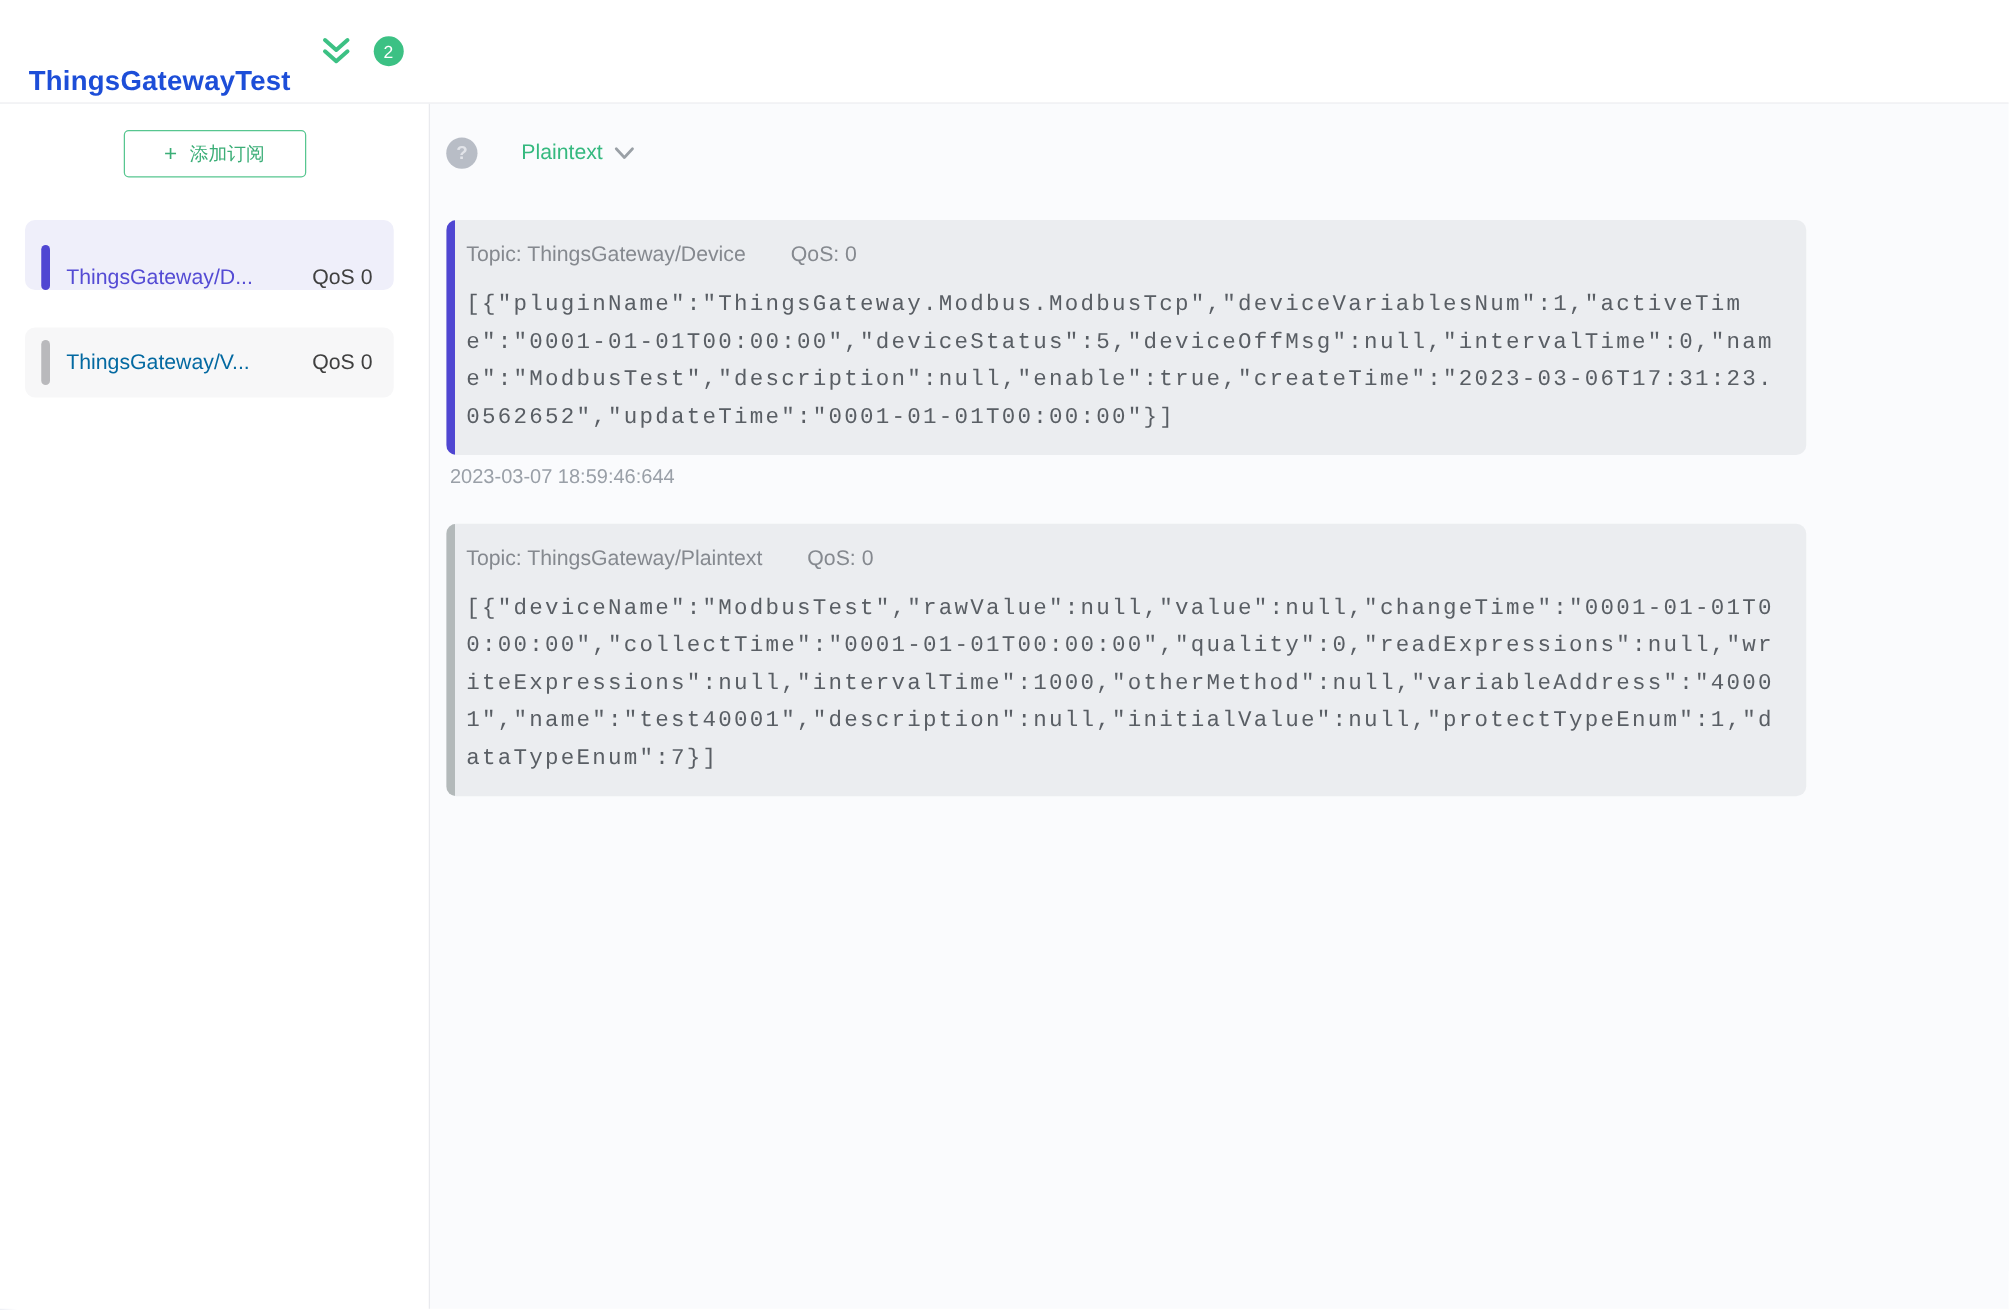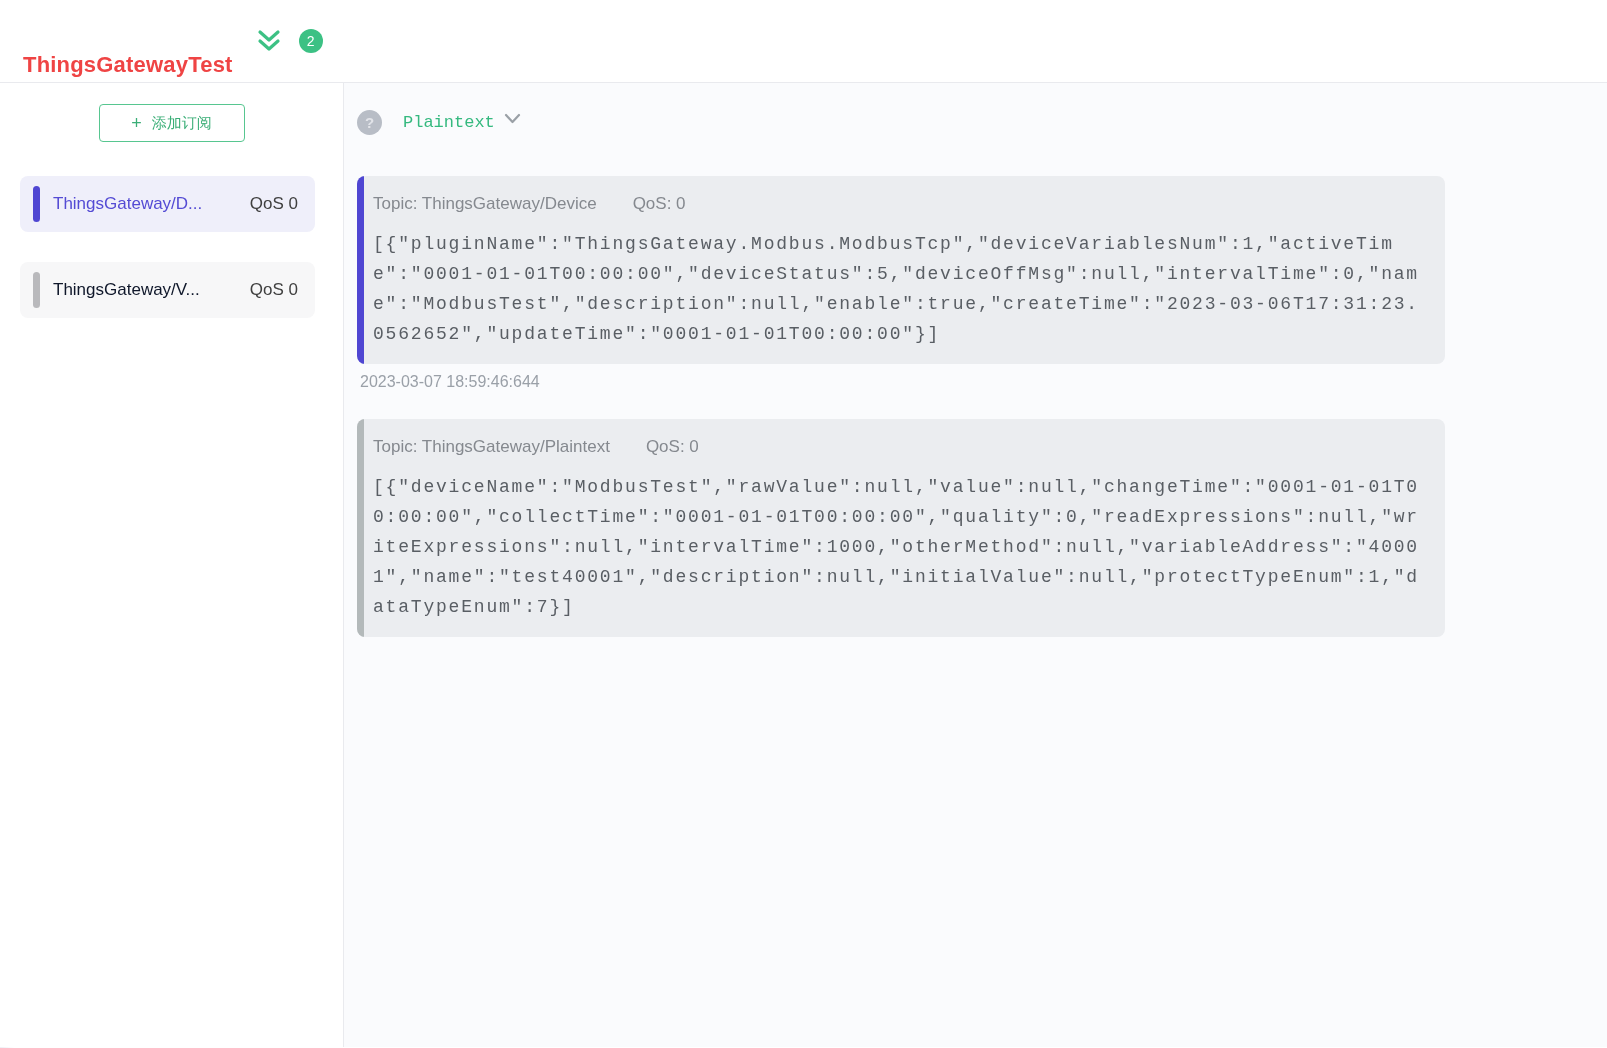--- a/index.html
+++ b/index.html
@@ -15,21 +15,21 @@
     background: linear-gradient(to right, #edeff5, #ffffff);
     z-index: 0;
   }
 
   
   .app-header {
     position: relative; height: 83px; background: #ffffff;
     border-bottom: 1px solid #e9eaee;
     display: flex; align-items: center; padding-left: 23px; z-index: 1;
   }
-  .conn-title { font-size: 22px; font-weight: bold; color: #ef4444; letter-spacing: 0.2px; margin-top: 48px; }
+  .conn-title { font-size: 22px; font-weight: bold; color: #1d4ed8; letter-spacing: 0.2px; margin-top: 48px; }
   .collapse-icon { margin-left: 22px; display: inline-flex; cursor: pointer; }
   .unread-badge {
     margin-left: 16px; width: 24px; height: 24px; border-radius: 50%;
     background: var(--green, #3cc184); color: #ffffff; font-size: 14px;
     display: flex; align-items: center; justify-content: center;
   }
 
   
   .content { display: flex; height: 964px; position: relative; z-index: 1; }
   .sidebar {
@@ -49,35 +49,35 @@
   .add-sub-btn .plus { font-size: 18px; line-height: 1; color: #3bae77; }
   .sub-list { margin-top: 34px; display: flex; flex-direction: column; gap: 30px; }
   .sub-item {
     width: 295px; height: 56px; margin-left: 20px; border-radius: 8px;
     display: flex; align-items: center; cursor: pointer;
     padding: 0 17px 0 13px;
   }
   .sub-item .bar { width: 7px; height: 36px; border-radius: 3.5px; margin-right: 13px; flex: none; }
   .sub-item .topic { font-size: 17px; white-space: nowrap; overflow: hidden; flex: 1; }
   .sub-item .qos { font-size: 17px; color: #404040; margin-left: 12px; flex: none; }
-  .sub-item.active { background: #efeffa; }
+  .sub-item.active { background: #efeffa; align-items: flex-end; }
   .sub-item.active .bar { background: var(--indigo, #4f46d2); }
   .sub-item.active .topic { color: #544bd4; }
   .sub-item.inactive { background: #f7f7f8; }
   .sub-item.inactive .bar { background: #b9b9bc; }
-  .sub-item.inactive .topic { color: #0f172a; }
+  .sub-item.inactive .topic { color: #0369a1; }
 
   
   .payload-toolbar { display: flex; align-items: center; height: 26px; margin-top: 6px; }
   .help-icon {
     width: 25px; height: 25px; border-radius: 50%; background: #b8bdc6;
     color: #e2e4e9; font-size: 15px; font-weight: bold;
     display: flex; align-items: center; justify-content: center; cursor: pointer;
   }
-  .format-dropdown { display: flex; align-items: flex-start; gap: 9px; margin-left: 21px; cursor: pointer; font-family: Liberation Mono, monospace; }
+  .format-dropdown { display: flex; align-items: center; gap: 9px; margin-left: 35px; cursor: pointer; }
   .format-label { color: #35b97f; font-size: 17px; }
 
   
   .messages { margin-top: 41px; }
   .msg-card {
     width: 1088px; background: #ebedf0; border-radius: 8px;
     padding: 15px 16px 15px 16px; position: relative; overflow: hidden;
   }
   .msg-card .accent {
     position: absolute; left: 0; top: 0; bottom: 0; width: 7px;

